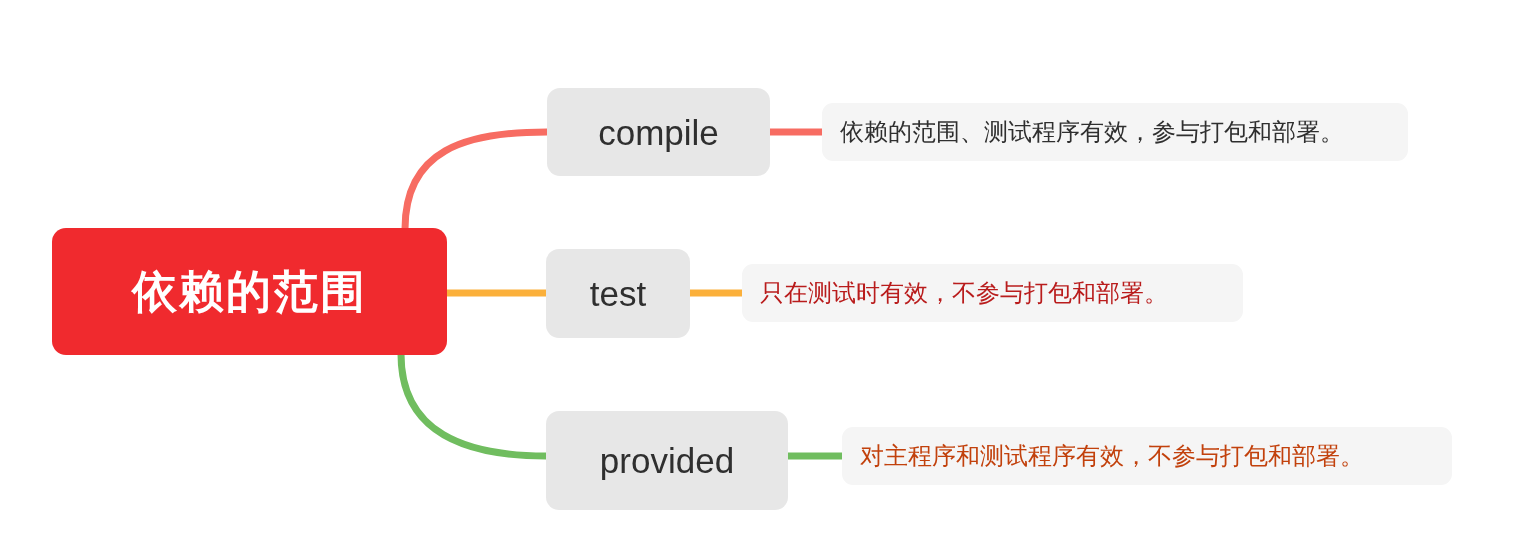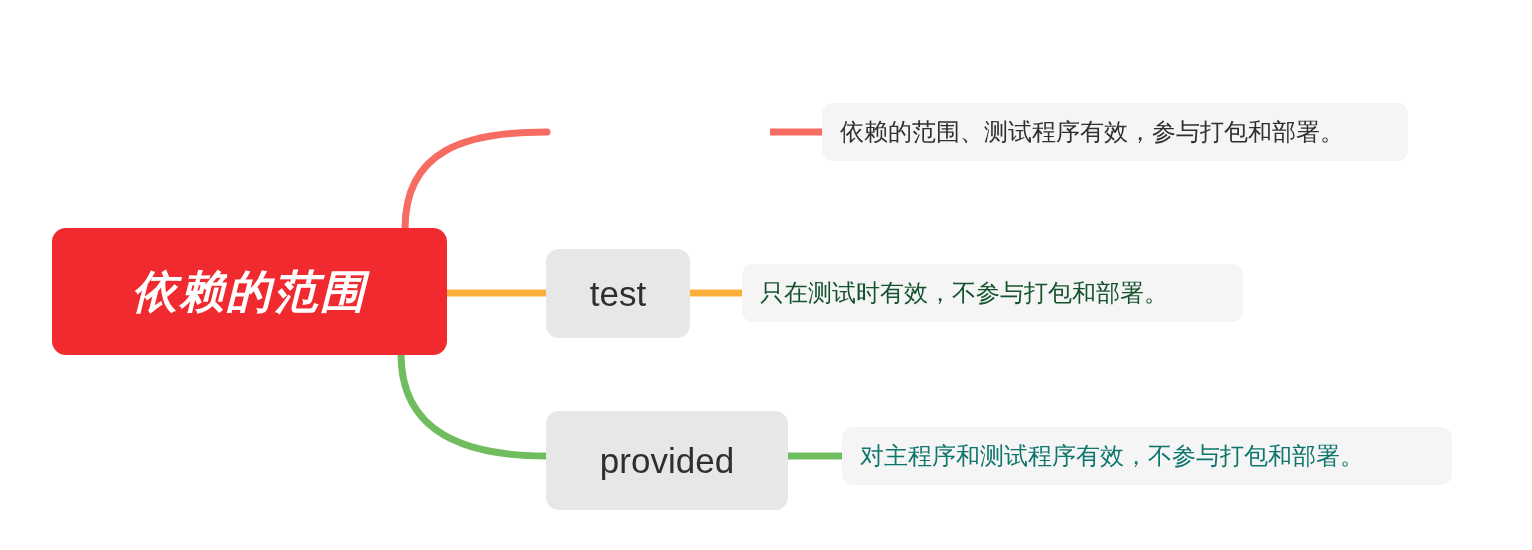--- a/index.html
+++ b/index.html
@@ -104,34 +104,37 @@
     <path d="M 401 354 C 401 433 465 456 546 456" fill="none" stroke="#70bd5f" stroke-width="7" stroke-linecap="round"></path>
 
     <path d="M 770 132 L 822 132" fill="none" stroke="#f76c62" stroke-width="7" stroke-linecap="butt"></path>
 
     <path d="M 690 293 L 742 293" fill="none" stroke="#fbb03b" stroke-width="7" stroke-linecap="butt"></path>
 
     <path d="M 788 456 L 842 456" fill="none" stroke="#70bd5f" stroke-width="7" stroke-linecap="butt"></path>
   </svg>
 
   <div class="root-node" style="background: rgb(240, 42, 46);">
-    <span class="root-label" style="color: rgb(255, 255, 255); font-style: italic;">依赖的范围</span>
+    <span class="root-label" style="color: rgb(255, 255, 255);">依赖的范围</span>
   </div>
 
+  <div class="branch-node branch-compile" style="background: rgb(231, 231, 231);">
+    <span class="branch-label" style="color: rgb(47, 47, 47);">compile</span>
+  </div>
   <div class="leaf-node leaf-compile" style="background: rgb(245, 245, 245);">
     <span class="leaf-label" style="color: rgb(47, 47, 47);">依赖的范围、测试程序有效，参与打包和部署。</span>
   </div>
 
   <div class="branch-node branch-test" style="background: rgb(231, 231, 231);">
     <span class="branch-label" style="color: rgb(47, 47, 47);">test</span>
   </div>
   <div class="leaf-node leaf-test" style="background: rgb(245, 245, 245);">
-    <span class="leaf-label" style="color: #14532d;">只在测试时有效，不参与打包和部署。</span>
+    <span class="leaf-label" style="color: #b91c1c;">只在测试时有效，不参与打包和部署。</span>
   </div>
 
   <div class="branch-node branch-provided" style="background: rgb(231, 231, 231);">
     <span class="branch-label" style="color: rgb(47, 47, 47);">provided</span>
   </div>
   <div class="leaf-node leaf-provided" style="background: rgb(245, 245, 245);">
-    <span class="leaf-label" style="color: #0f766e;">对主程序和测试程序有效，不参与打包和部署。</span>
+    <span class="leaf-label" style="color: #c2410c;">对主程序和测试程序有效，不参与打包和部署。</span>
   </div>
 
 </div>
 
 </body></html>

